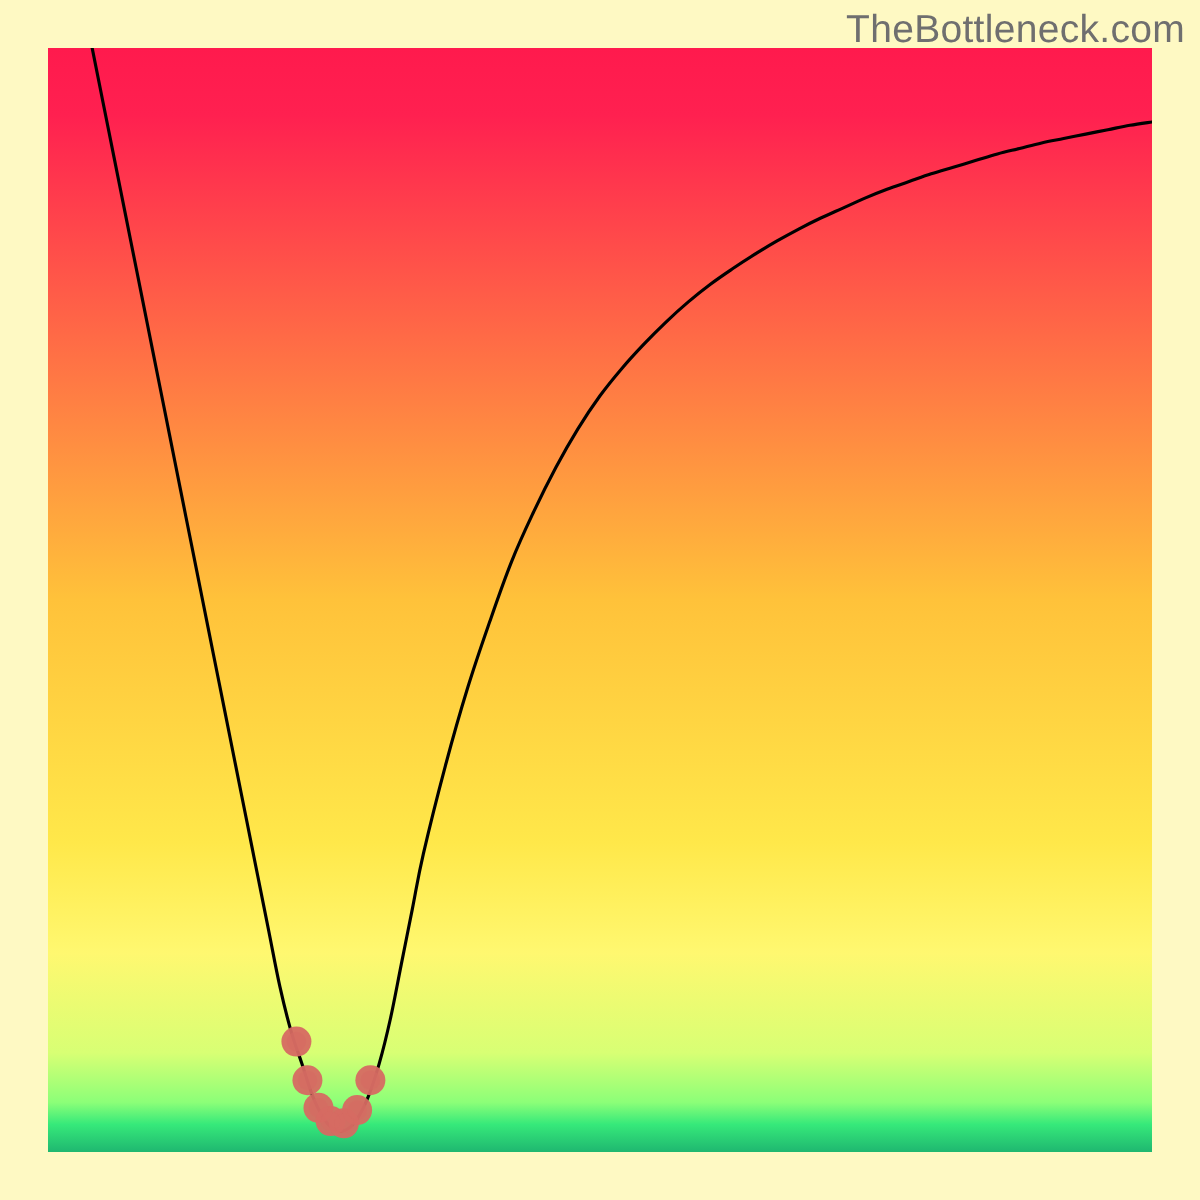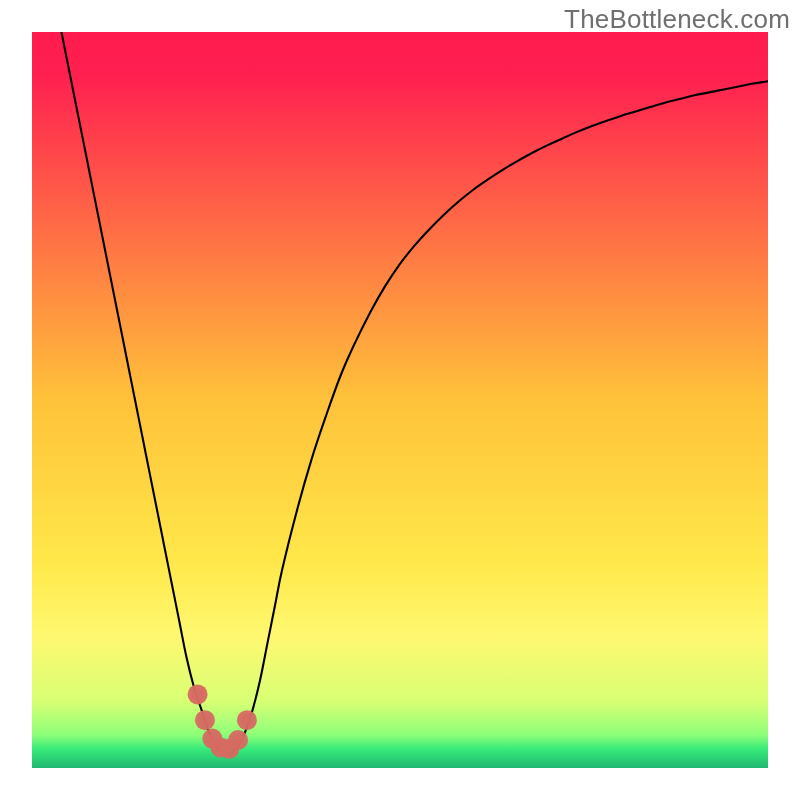--- a/index.html
+++ b/index.html
@@ -8,21 +8,21 @@
     width: 800px;
     height: 800px;
     background: #000;
     overflow: hidden;
     font-family: Arial, Helvetica, sans-serif;
   }
   .frame {
     position: absolute;
     left: 0; top: 0;
     width: 800px; height: 800px;
-    background: #ffffff;
+    background: #fef9c3;
   }
   .watermark {
     position: absolute;
     top: 4px;
     right: 10px;
     color: #6f6f6f;
     font-size: 26px;
     font-weight: 400;
     letter-spacing: 0.2px;
     user-select: none;

